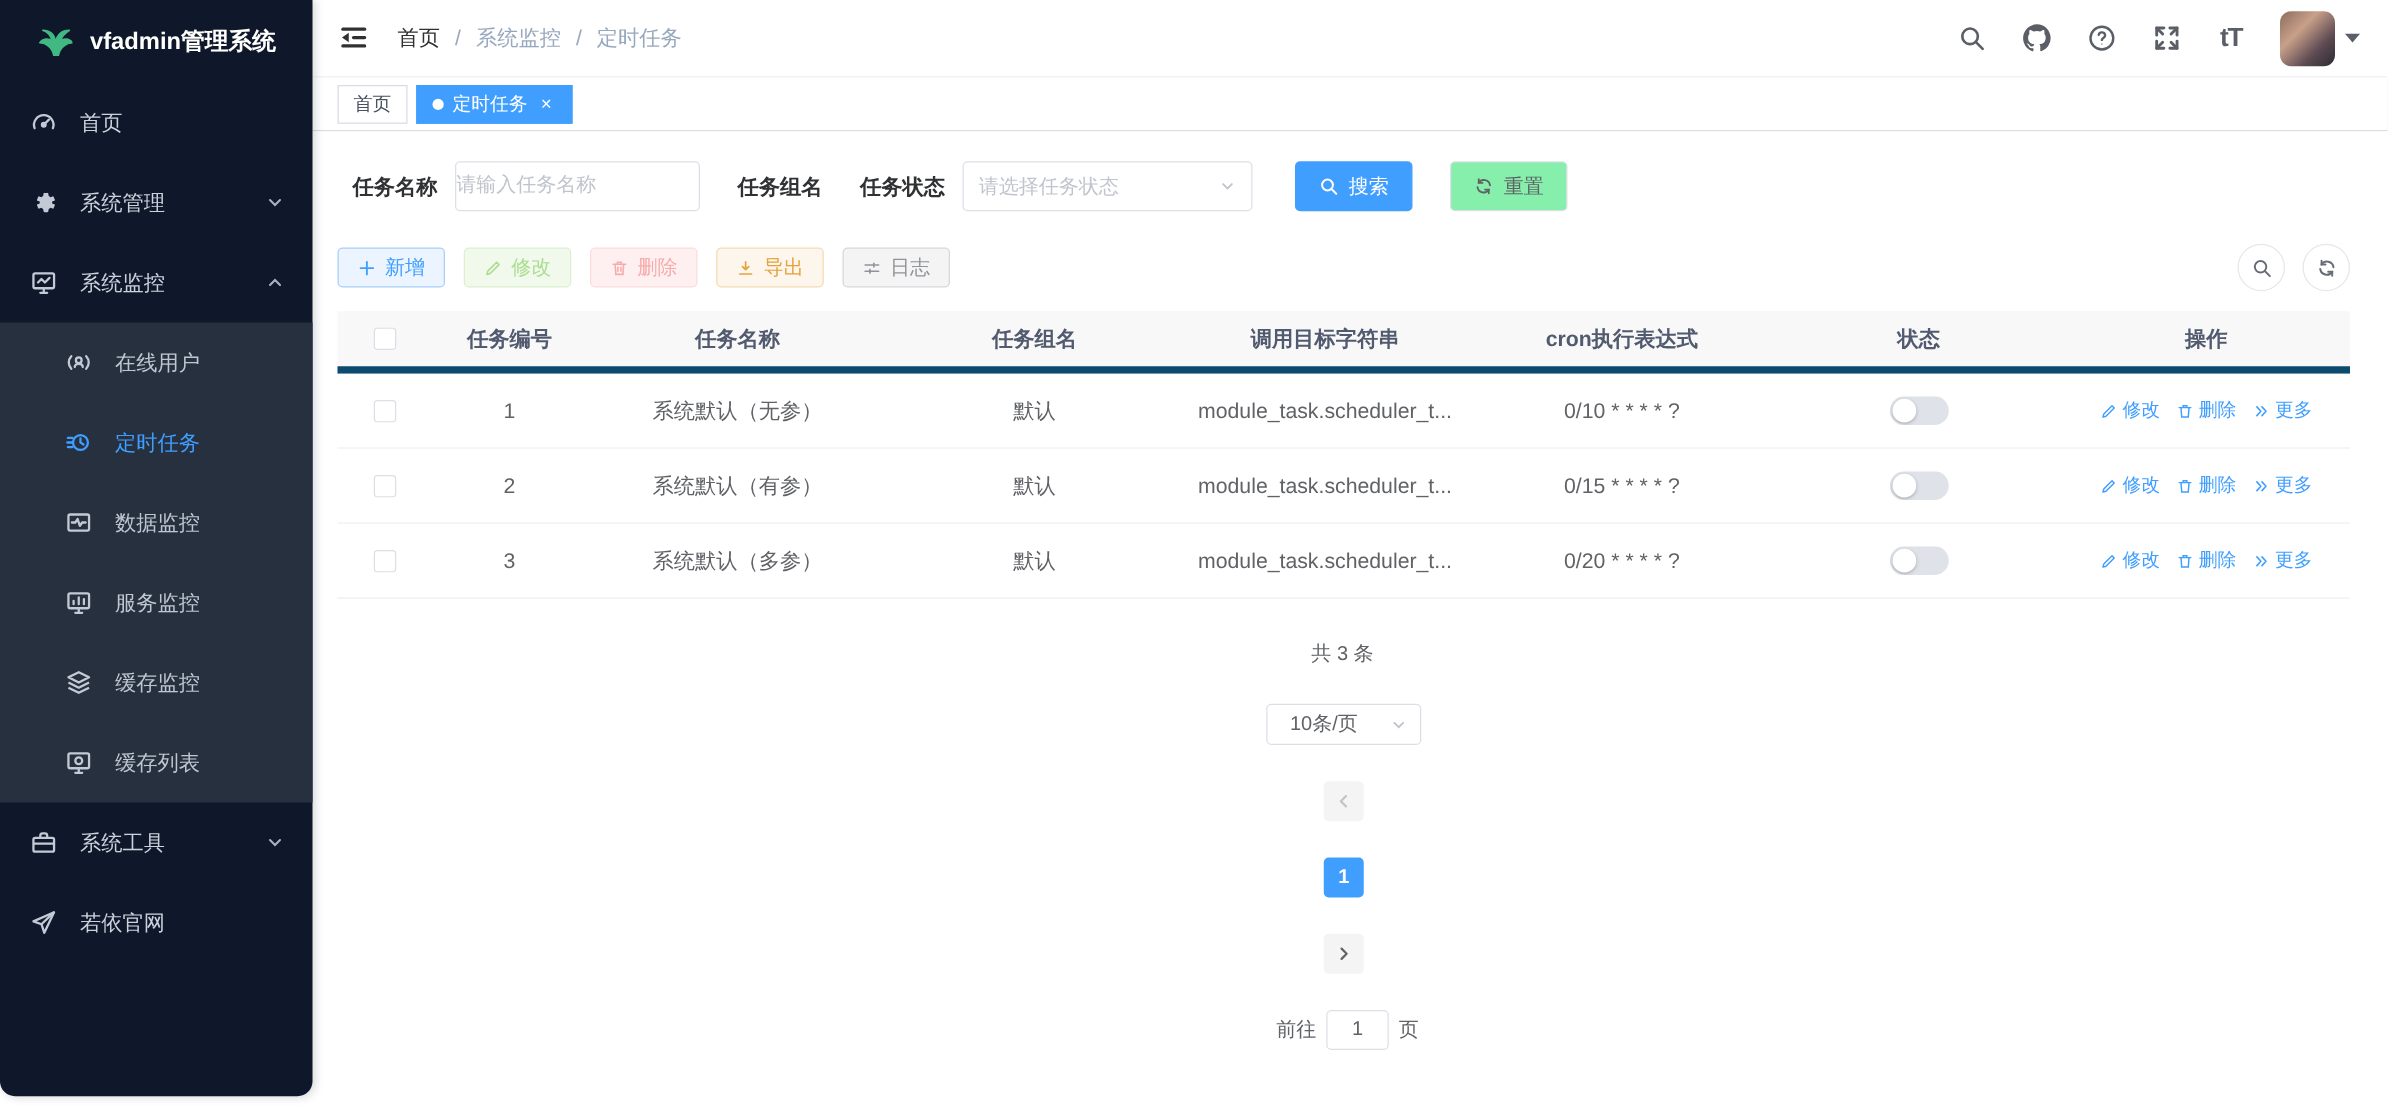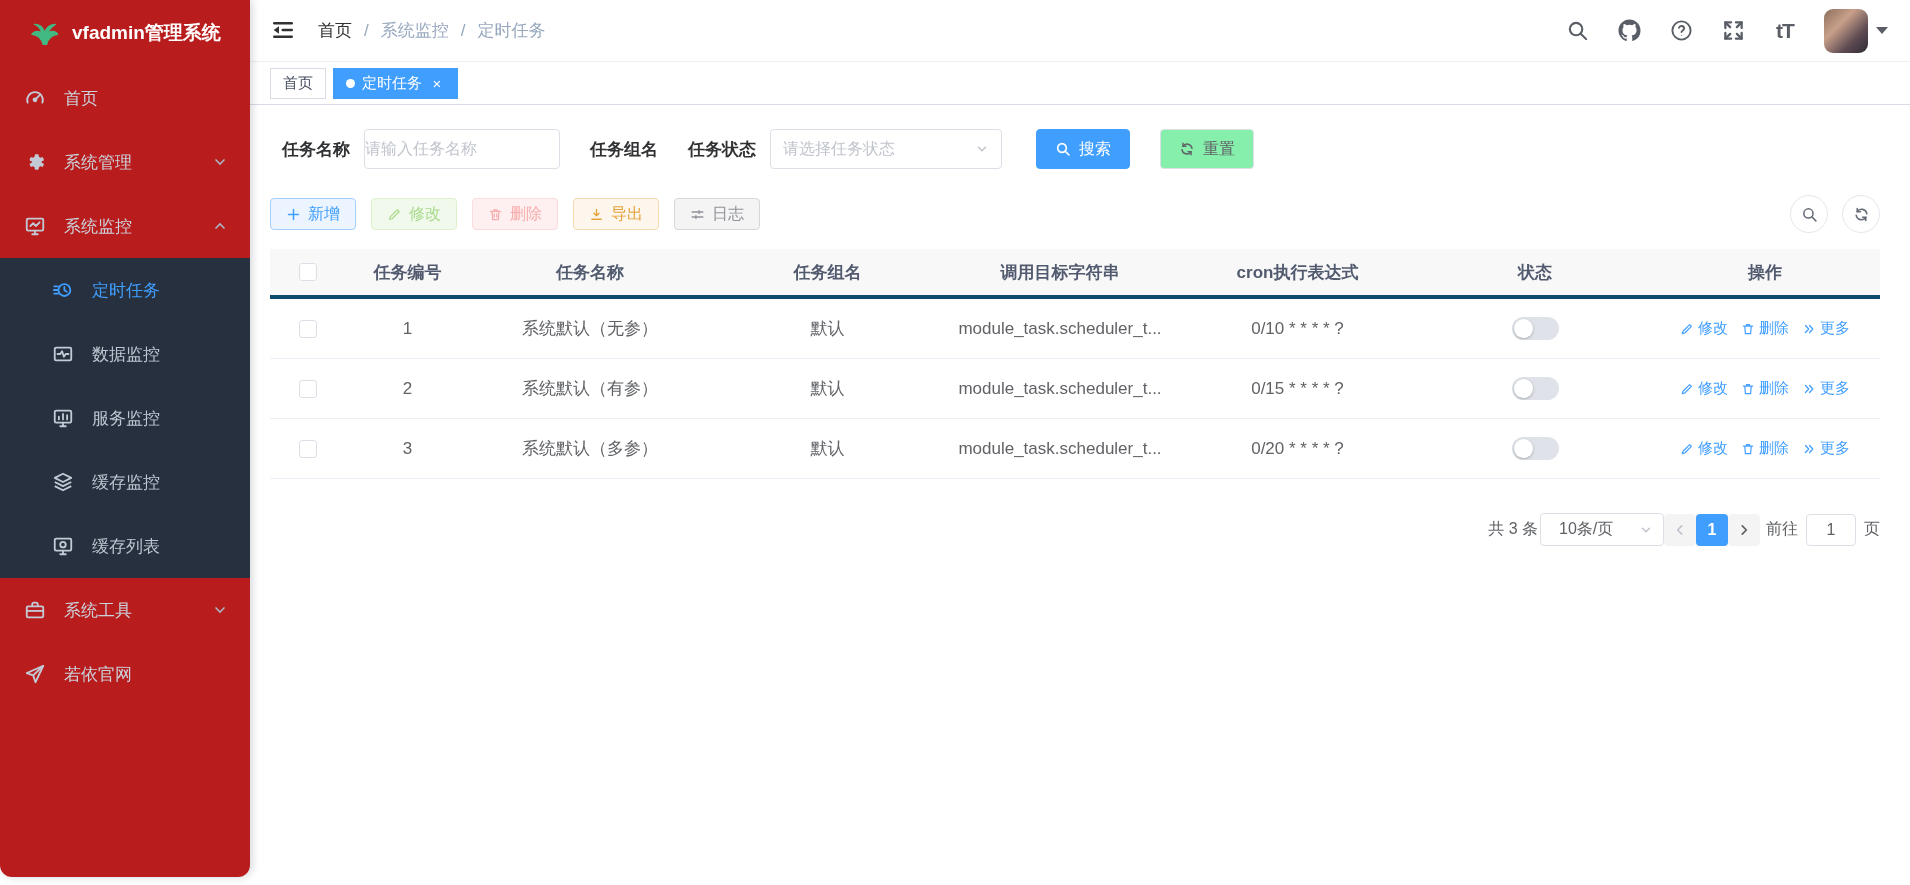--- a/index.html
+++ b/index.html
@@ -1,21 +1,21 @@
 <!DOCTYPE html>
 <html><head>
 <meta charset="utf-8">
 <style>
   * { margin:0; padding:0; box-sizing:border-box; }
   html,body { width:1910px; height:885px; overflow:hidden; background:#fff;
     font-family:"Liberation Sans","DejaVu Sans",sans-serif; }
   .app { display:flex; width:1910px; height:885px; }
 
   
-  .sidebar { width:250px; flex:0 0 250px; background:#b91c1c; height:877px;
+  .sidebar { width:250px; flex:0 0 250px; background:#0f172a; height:877px;
     border-radius:0 0 12px 12px; box-shadow:2px 0 8px rgba(0,21,41,.18);
     display:flex; flex-direction:column; position:relative; z-index:5; }
   .logo { height:66px; display:flex; align-items:center; padding-left:28px; gap:14px; cursor:pointer; }
   .logo svg { width:30px; height:30px; }
   .logo-title { color:#fff; font-size:19px; font-weight:bold; white-space:nowrap; }
   .menu { display:flex; flex-direction:column; }
   .menu-item { height:64px; display:flex; align-items:center; padding:0 22px 0 24px;
     color:#cbd2dc; font-size:17px; cursor:pointer; gap:18px; }
   .menu-item .mi-icon { width:22px; height:22px; display:flex; align-items:center; color:#c3cad6; flex:0 0 22px; }
   .menu-item .mi-icon svg { width:22px; height:22px; }
@@ -90,42 +90,42 @@
   .tb-export { background:#fdf6ec; border:1px solid #f5dab1; color:#e6a23c; }
   .tb-log { background:#f4f4f5; border:1px solid #d6d7da; color:#909399; }
   .toolbar-right { margin-left:auto; display:flex; gap:14px; }
   .mini-btn { width:38px; height:38px; border-radius:50%; border:1px solid #e4e7ed; background:#fff;
     color:#676d78; display:flex; align-items:center; justify-content:center; cursor:pointer; }
   .mini-btn svg { width:17px; height:17px; }
 
   
   .jobs-table { margin-top:16px; width:1610px; }
   .t-row { display:flex; align-items:center; border-bottom:1px solid #ebeef5; }
-  .t-head { background:#f8f8f9; height:50px; border-bottom:4px solid #0c4a6e; }
+  .t-head { background:#f8f8f9; height:50px; border-bottom:6px solid #0c4a6e; }
   .t-head .t-cell { font-weight:bold; color:#515a6e; }
   .t-body-row { height:60px; background:#fff; }
   .t-cell { font-size:17px; color:#606266; text-align:center; overflow:hidden; white-space:nowrap; }
   .c-sel { width:75px; display:flex; justify-content:center; }
   .c-id { width:125px; }
   .c-name { width:240px; }
   .c-group { width:235px; }
   .c-target { width:230px; }
   .c-cron { width:245px; }
   .c-status { width:230px; display:flex; justify-content:center; }
   .c-ops { width:230px; display:flex; justify-content:center; gap:13px; }
   .checkbox { width:18px; height:18px; border:1px solid #dcdfe6; border-radius:3px; background:#fff; cursor:pointer; display:inline-block; }
   .toggle { width:47px; height:23px; border-radius:12px; background:#dfe3e9; position:relative; cursor:pointer; display:inline-block; }
   .toggle .knob { position:absolute; left:2px; top:2px; width:19px; height:19px; border-radius:50%;
     background:#fff; box-shadow:0 1px 3px rgba(0,0,0,.25); }
   .op-link { display:inline-flex; align-items:center; gap:4px; color:#409eff; font-size:15px; cursor:pointer; white-space:nowrap; }
   .op-link svg { width:14px; height:14px; }
 
   
-  .pagination { display:flex; align-items:center; justify-content:flex-end; margin-top:34px; gap:0;
-    font-size:16px; color:#606266; }
+  .pagination { display:flex; align-items:center; justify-content:flex-end; margin-top:34px; gap:29px;
+    font-size:16px; color:#606266;flex-direction:column; }
   .pg-total { margin-right:2px; }
   .pg-size { width:124px; height:33px; border:1px solid #dcdfe6; border-radius:4px; background:#fff;
     display:flex; align-items:center; justify-content:space-between; padding:0 10px 0 18px; cursor:pointer; }
   .pg-btn { width:32px; height:32px; border-radius:4px; background:#f4f4f5; border:none; display:flex;
     align-items:center; justify-content:center; cursor:pointer; }
   .pg-btn svg { width:14px; height:14px; }
   .pg-prev { color:#c0c4cc; }
   .pg-next { color:#606266; }
   .pg-page { width:32px; height:32px; border-radius:4px; background:#409eff; color:#fff; font-weight:bold;
     display:flex; align-items:center; justify-content:center; cursor:pointer; }
@@ -182,20 +182,30 @@
         </span>
         <span class="mi-label">系统监控</span>
         <span class="mi-arrow">
           <svg viewBox="0 0 24 24" fill="none" stroke="currentColor" stroke-width="2.5" stroke-linecap="round">
               <path d="M6 15l6-6 6 6"></path>
             </svg>
         </span>
       </div>
 
       <div class="submenu">
+        <div class="menu-item sub">
+          <span class="mi-icon">
+            <svg viewBox="0 0 24 24" fill="none" stroke="currentColor" stroke-width="2" stroke-linecap="round">
+                <circle cx="12" cy="10" r="2.5"></circle>
+                <path d="M8.5 16c0-1.8 1.6-2.8 3.5-2.8s3.5 1 3.5 2.8"></path>
+                <path d="M5.5 6.5a8 8 0 0 0 0 11M18.5 6.5a8 8 0 0 1 0 11"></path>
+              </svg>
+          </span>
+          <span class="mi-label">在线用户</span>
+        </div>
         <div class="menu-item sub selected">
           <span class="mi-icon">
             <svg viewBox="0 0 24 24" fill="none" stroke="currentColor" stroke-width="2" stroke-linecap="round">
                 <circle cx="13.5" cy="12" r="6.5"></circle>
                 <path d="M13.5 8.5V12l2.6 1.8"></path>
                 <path d="M2.5 8h4M2 12h4M2.5 16h4"></path>
               </svg>
           </span>
           <span class="mi-label">定时任务</span>
         </div>

